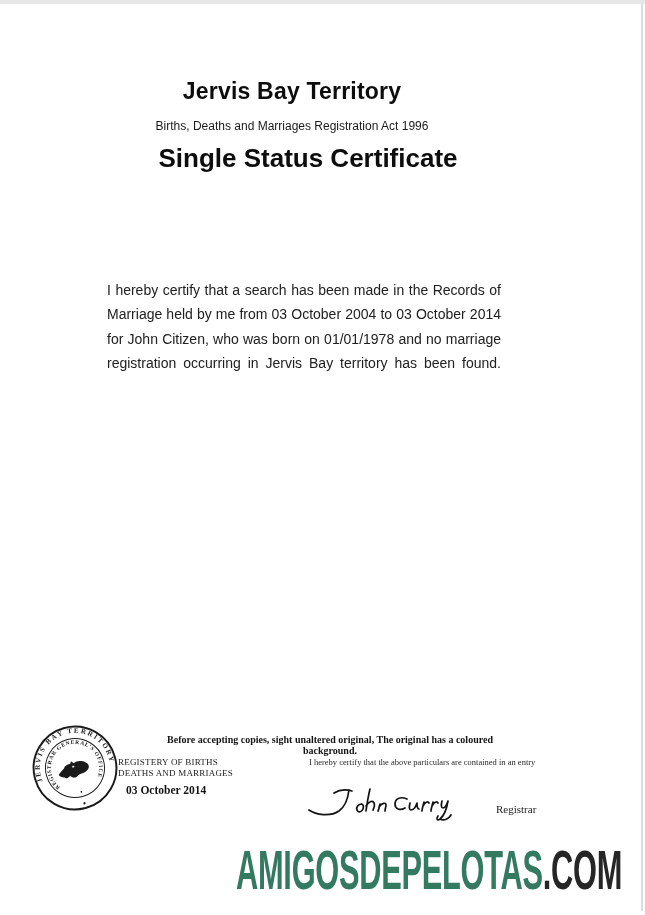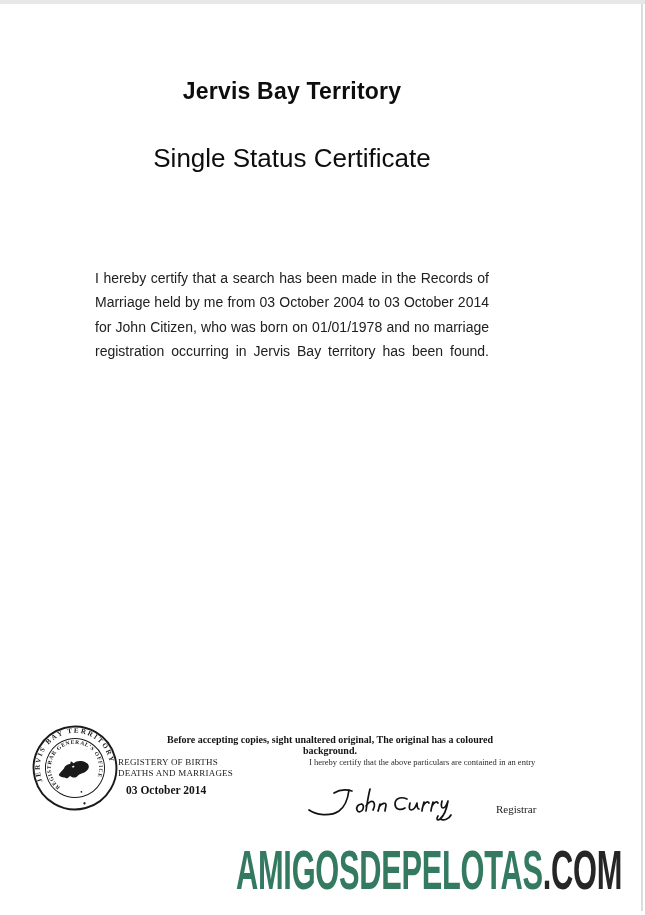--- a/index.html
+++ b/index.html
@@ -13,24 +13,24 @@
   .territory-title{
     position:absolute;top:78px;left:0;width:584px;margin:0;
     text-align:center;font-size:23px;font-weight:bold;color:#0d0d0d;letter-spacing:.2px;
   }
   .act-subtitle{
     position:absolute;top:119px;left:0;width:584px;
     text-align:center;font-size:12px;color:#1a1a1a;
   }
   .certificate-title{
     position:absolute;top:143px;left:0;width:584px;margin:0;
-    text-align:center;font-size:26px;font-weight:normal;color:#0d0d0d;
+    text-align:center;font-size:26px;font-weight:bold;color:#0d0d0d;padding-left:16px;
   }
   .body-paragraph{
-    position:absolute;top:266px;left:95px;width:394px;margin:0;
+    position:absolute;top:266px;left:95px;width:394px;margin:12px;
     font-size:14px;line-height:24.4px;color:#202020;
     text-align:justify;text-align-last:justify;
   }
 
   .footer-notice{
     position:absolute;top:734px;left:140px;width:380px;
     text-align:center;font-family:"Liberation Serif",serif;
     font-weight:bold;font-size:10px;color:#141414;
   }
   .registry-block{
@@ -62,20 +62,21 @@
   .watermark .wm-tld{color:#262626;}
 </style>
 </head>
 <body>
 
 <div class="page">
   <div class="top-edge"></div>
   <div class="right-edge"></div>
 
   <h1 class="territory-title">Jervis Bay Territory</h1>
+  <div class="act-subtitle">Births, Deaths and Marriages Registration Act 1996</div>
   <h2 class="certificate-title">Single Status Certificate</h2>
 
   <p class="body-paragraph">I hereby certify that a search has been made in the Records of Marriage held by me from 03 October 2004 to 03 October 2014 for John Citizen, who was born on 01/01/1978 and no marriage registration occurring in Jervis Bay territory has been found.</p>
 
   <svg class="seal-svg" viewBox="0 0 100 100" aria-hidden="true">
     <g transform="rotate(-15 50 50)" fill="#1a1a1a" font-family="'Liberation Serif',serif">
       <circle cx="50" cy="50" r="47" fill="none" stroke="#1a1a1a" stroke-width="2.2"></circle>
       <circle cx="50" cy="50" r="33.5" fill="none" stroke="#1a1a1a" stroke-width="1.1"></circle>
       <path id="sealOuterArc" d="M 12.4,63.6 A 40,40 0 1 1 87.6,63.6" fill="none"></path>
       <path id="sealInnerArc" d="M 29.6,68.4 A 27.5,27.5 0 1 1 70.4,68.4" fill="none"></path>

